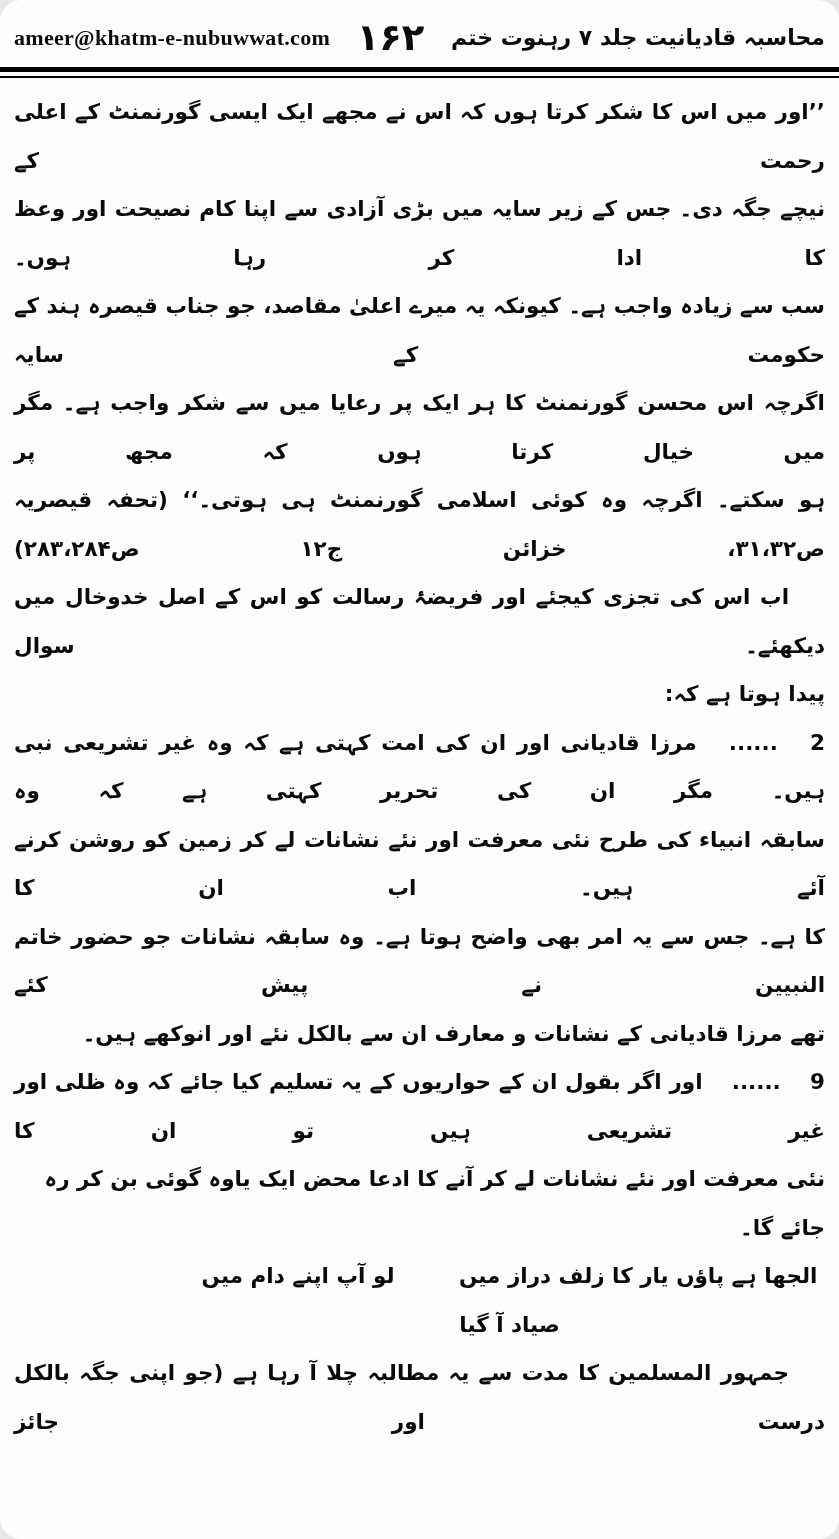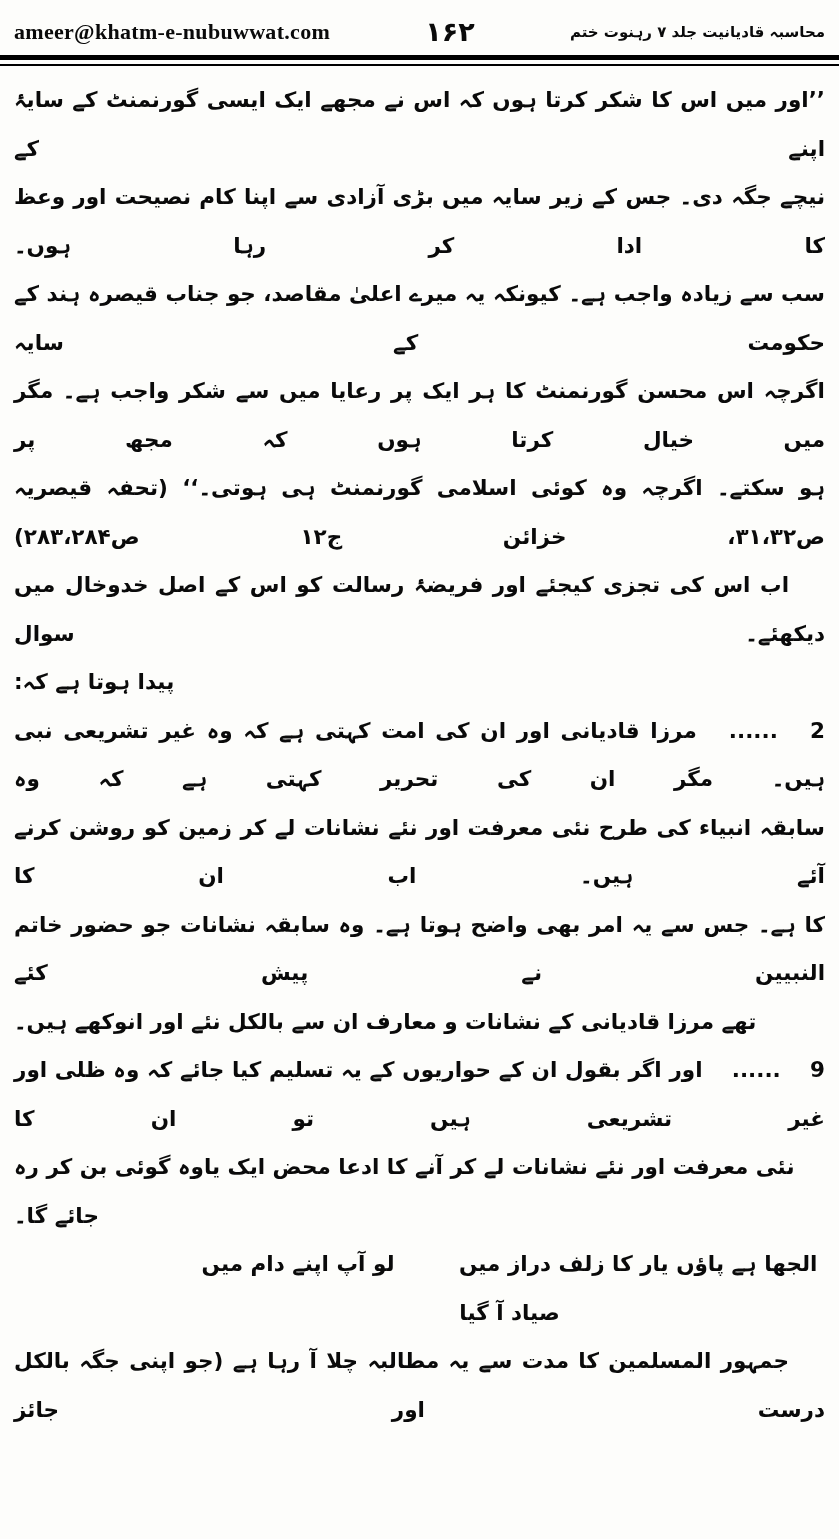--- a/index.html
+++ b/index.html
@@ -5,74 +5,75 @@
   * { margin:0; padding:0; box-sizing:border-box; }
   html,body { background:#e8e8e8; }
   .page {
     width:839px; height:1539px;
     margin:0 auto;
     background:#fdfdfb;
     color:#0a0a0a;
     display:flex; flex-direction:column;
     overflow:hidden;
     font-family:"DejaVu Sans", sans-serif;
+    border-radius:21px;
   }
   
   .header {
     display:flex; align-items:center; justify-content:space-between;
     padding:16px 14px 8px 14px;
   }
   .header .email {
     font-family:"Liberation Serif", serif;
     font-weight:bold; font-size:22px; letter-spacing:.3px;
     direction:ltr;
   }
   .header .page-num-top {
-    font-weight:bold; font-size:27px; direction:rtl;
+    font-weight:bold; font-size:37px; direction:rtl;
     padding:0 10px;
   }
   .header .book-title {
-    font-weight:bold; font-size:15px; direction:rtl; text-align:right;
+    font-weight:bold; font-size:22px; direction:rtl; text-align:right;
   }
   .rule-heavy { height:5px; background:#000; }
   .rule-thin  { height:2px; background:#000; }
   .rule-gap   { height:4px; background:transparent; }
   
   .body-text {
     flex:1;
     direction:rtl;
     padding:10px 14px 0 14px;
     font-size:21.5px;
     font-weight:bold;
   }
   .line {
     line-height:48.5px;
     white-space:normal;
   }
   .line.full   { text-align:justify; text-align-last:justify; }
-  .line.end    { text-align:left; }
+  .line.end    { text-align:right; }
   .line.indent { text-indent:36px; }
   .line.verse  { text-align:center; padding-left:180px; }
 </style>
 </head>
 <body>
 
 <div class="page">
 
   <div class="header">
     <span class="email">ameer@khatm-e-nubuwwat.com</span>
     <span class="page-num-top">۱۶۲</span>
     <span class="book-title">محاسبہ قادیانیت جلد ۷ رہنوت ختم</span>
   </div>
   <div class="rule-heavy"></div>
   <div class="rule-gap"></div>
   <div class="rule-thin"></div>
 
   <div class="body-text">
-      <div class="line full">’’اور میں اس کا شکر کرتا ہوں کہ اس نے مجھے ایک ایسی گورنمنٹ کے سایۂ اپنے کے</div>
+      <div class="line full">’’اور میں اس کا شکر کرتا ہوں کہ اس نے مجھے ایک ایسی گورنمنٹ کے اعلی رحمت کے</div>
       <div class="line full">نیچے جگہ دی۔ جس کے زیر سایہ میں بڑی آزادی سے اپنا کام نصیحت اور وعظ کا ادا کر رہا ہوں۔</div>
       <div class="line full">سب سے زیادہ واجب ہے۔ کیونکہ یہ میرے اعلیٰ مقاصد، جو جناب قیصرہ ہند کے حکومت کے سایہ</div>
       <div class="line full">اگرچہ اس محسن گورنمنٹ کا ہر ایک پر رعایا میں سے شکر واجب ہے۔ مگر میں خیال کرتا ہوں کہ مجھ پر</div>
       <div class="line full">ہو سکتے۔ اگرچہ وہ کوئی اسلامی گورنمنٹ ہی ہوتی۔‘‘ (تحفہ قیصریہ ص۳۱،۳۲، خزائن ج۱۲ ص۲۸۳،۲۸۴)</div>
       <div class="line full indent">اب اس کی تجزی کیجئے اور فریضۂ رسالت کو اس کے اصل خدوخال میں دیکھئے۔ سوال</div>
       <div class="line end">پیدا ہوتا ہے کہ:</div>
       <div class="line full">2  ......  مرزا قادیانی اور ان کی امت کہتی ہے کہ وہ غیر تشریعی نبی ہیں۔ مگر ان کی تحریر کہتی ہے کہ وہ</div>
       <div class="line full">سابقہ انبیاء کی طرح نئی معرفت اور نئے نشانات لے کر زمین کو روشن کرنے آئے ہیں۔ اب ان کا</div>
       <div class="line full">کا ہے۔ جس سے یہ امر بھی واضح ہوتا ہے۔ وہ سابقہ نشانات جو حضور خاتم النبیین نے پیش کئے</div>
       <div class="line end">تھے مرزا قادیانی کے نشانات و معارف ان سے بالکل نئے اور انوکھے ہیں۔</div>

